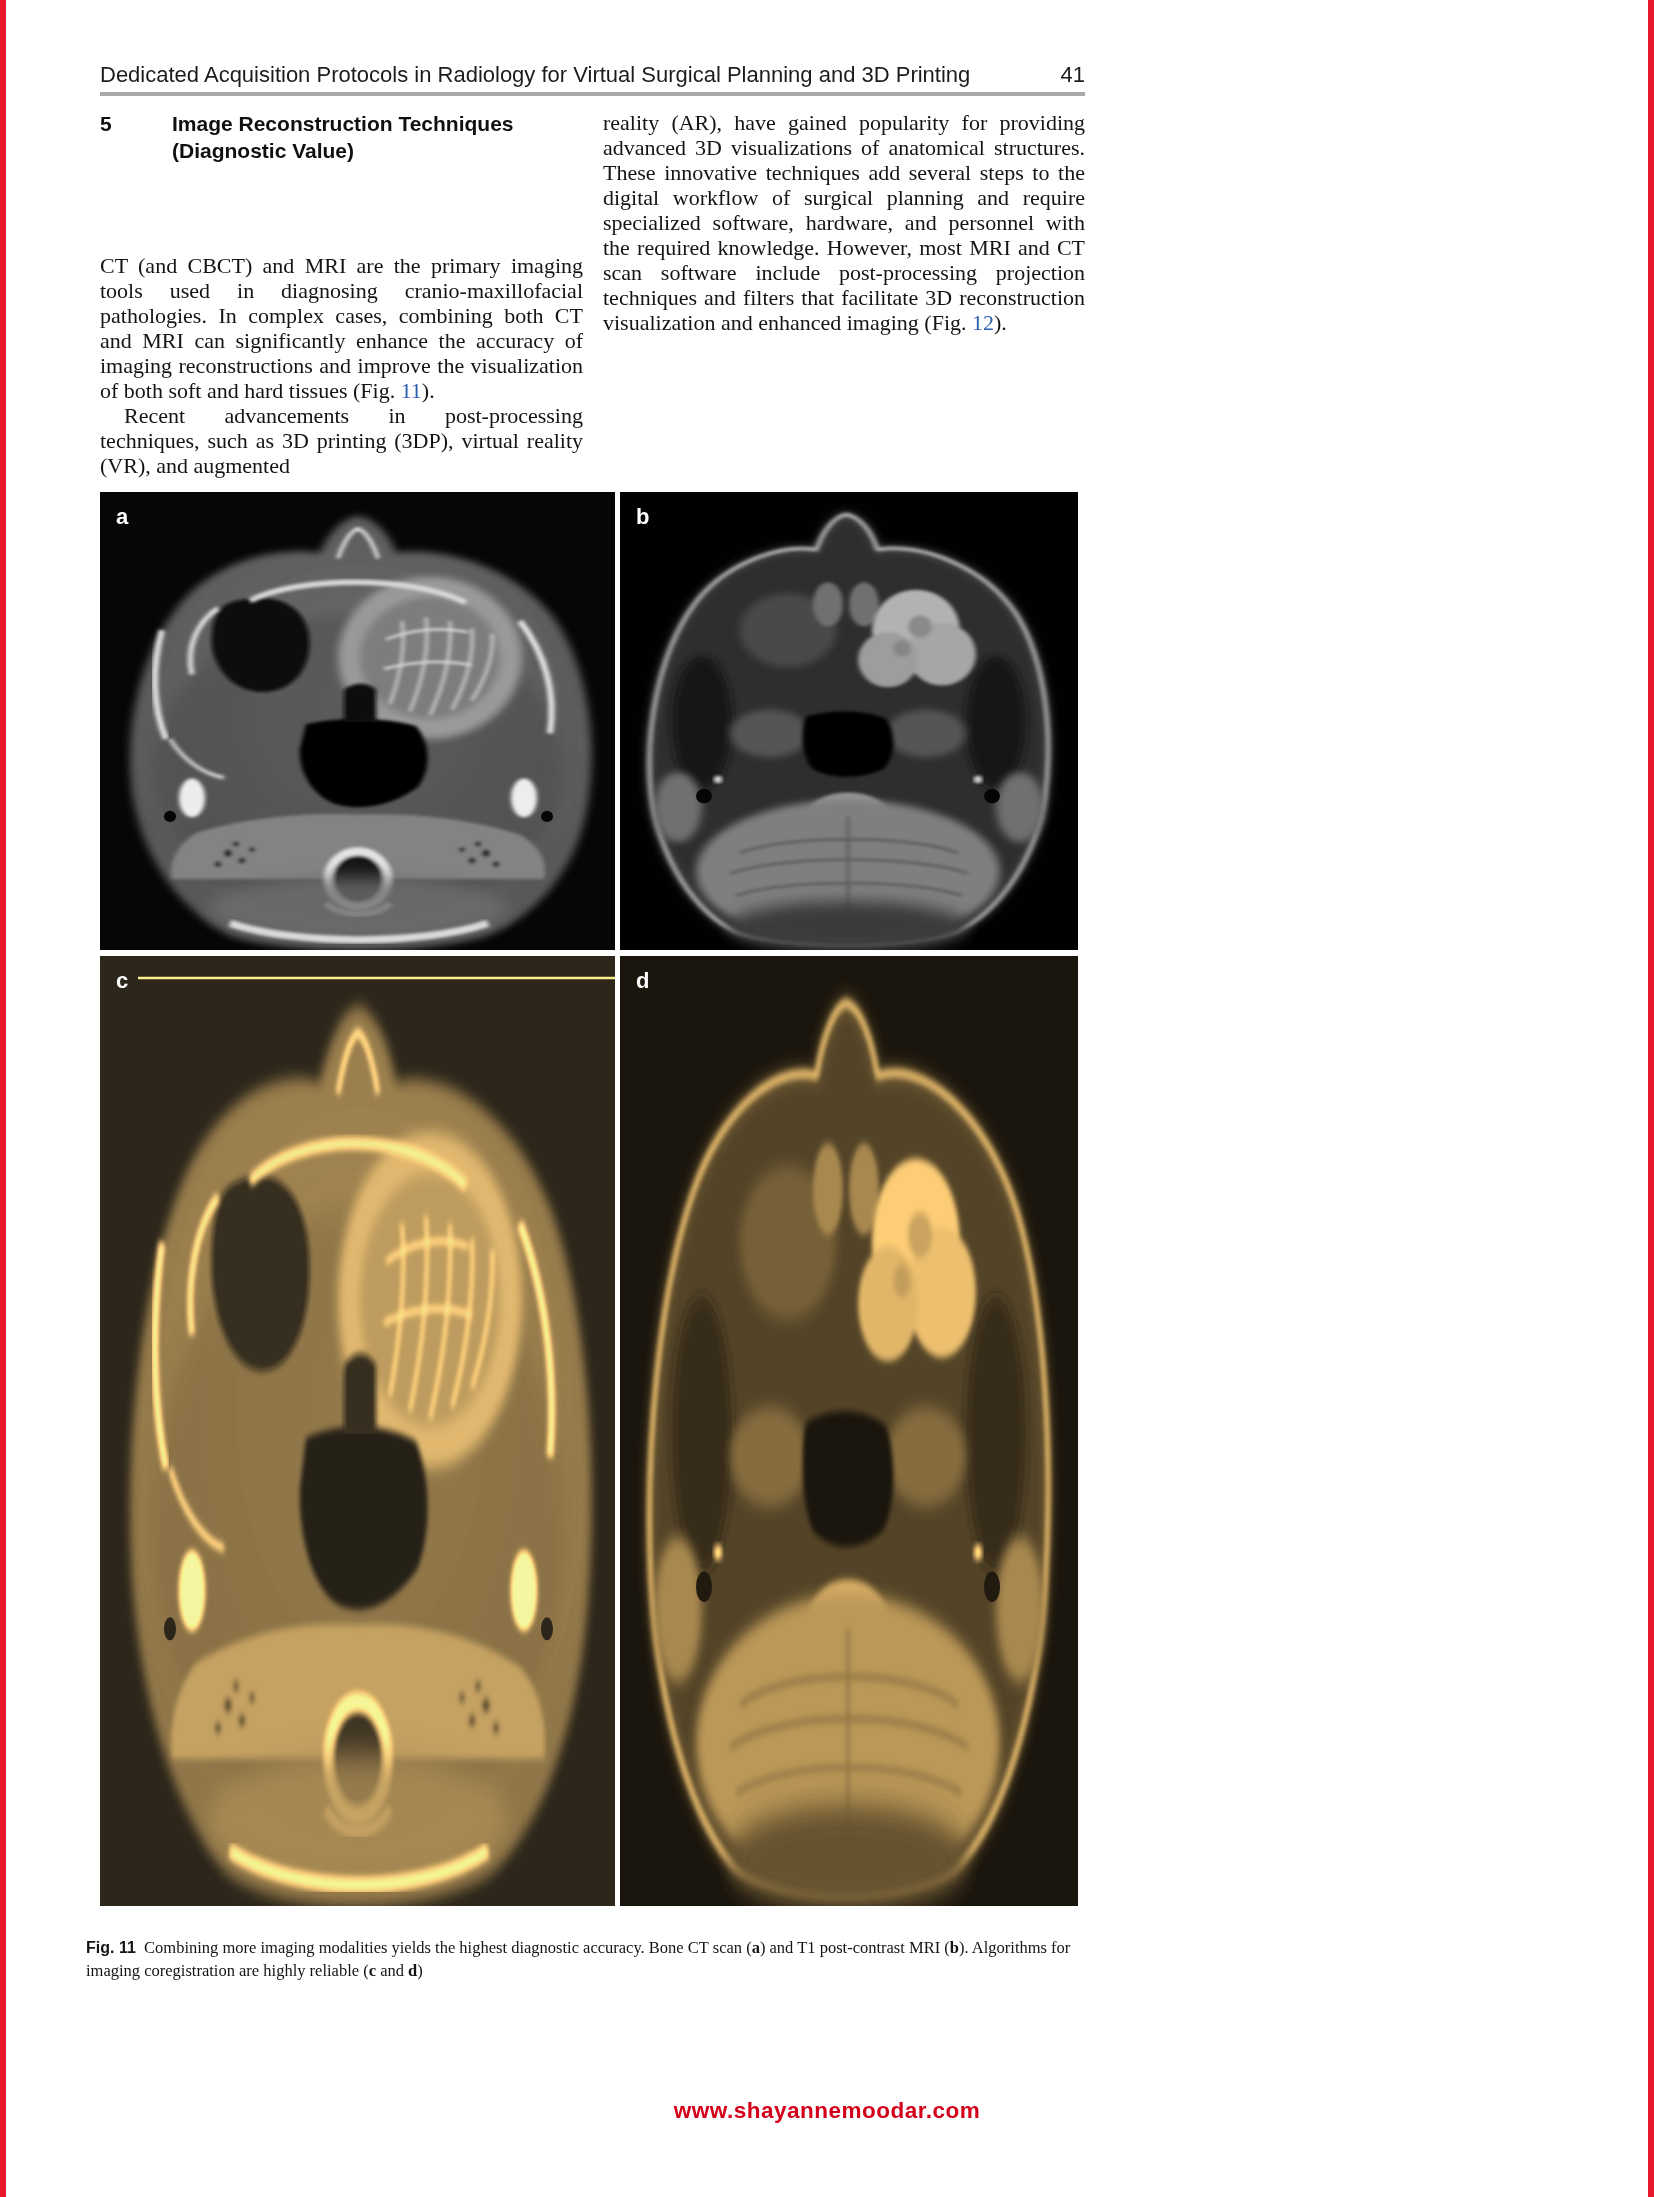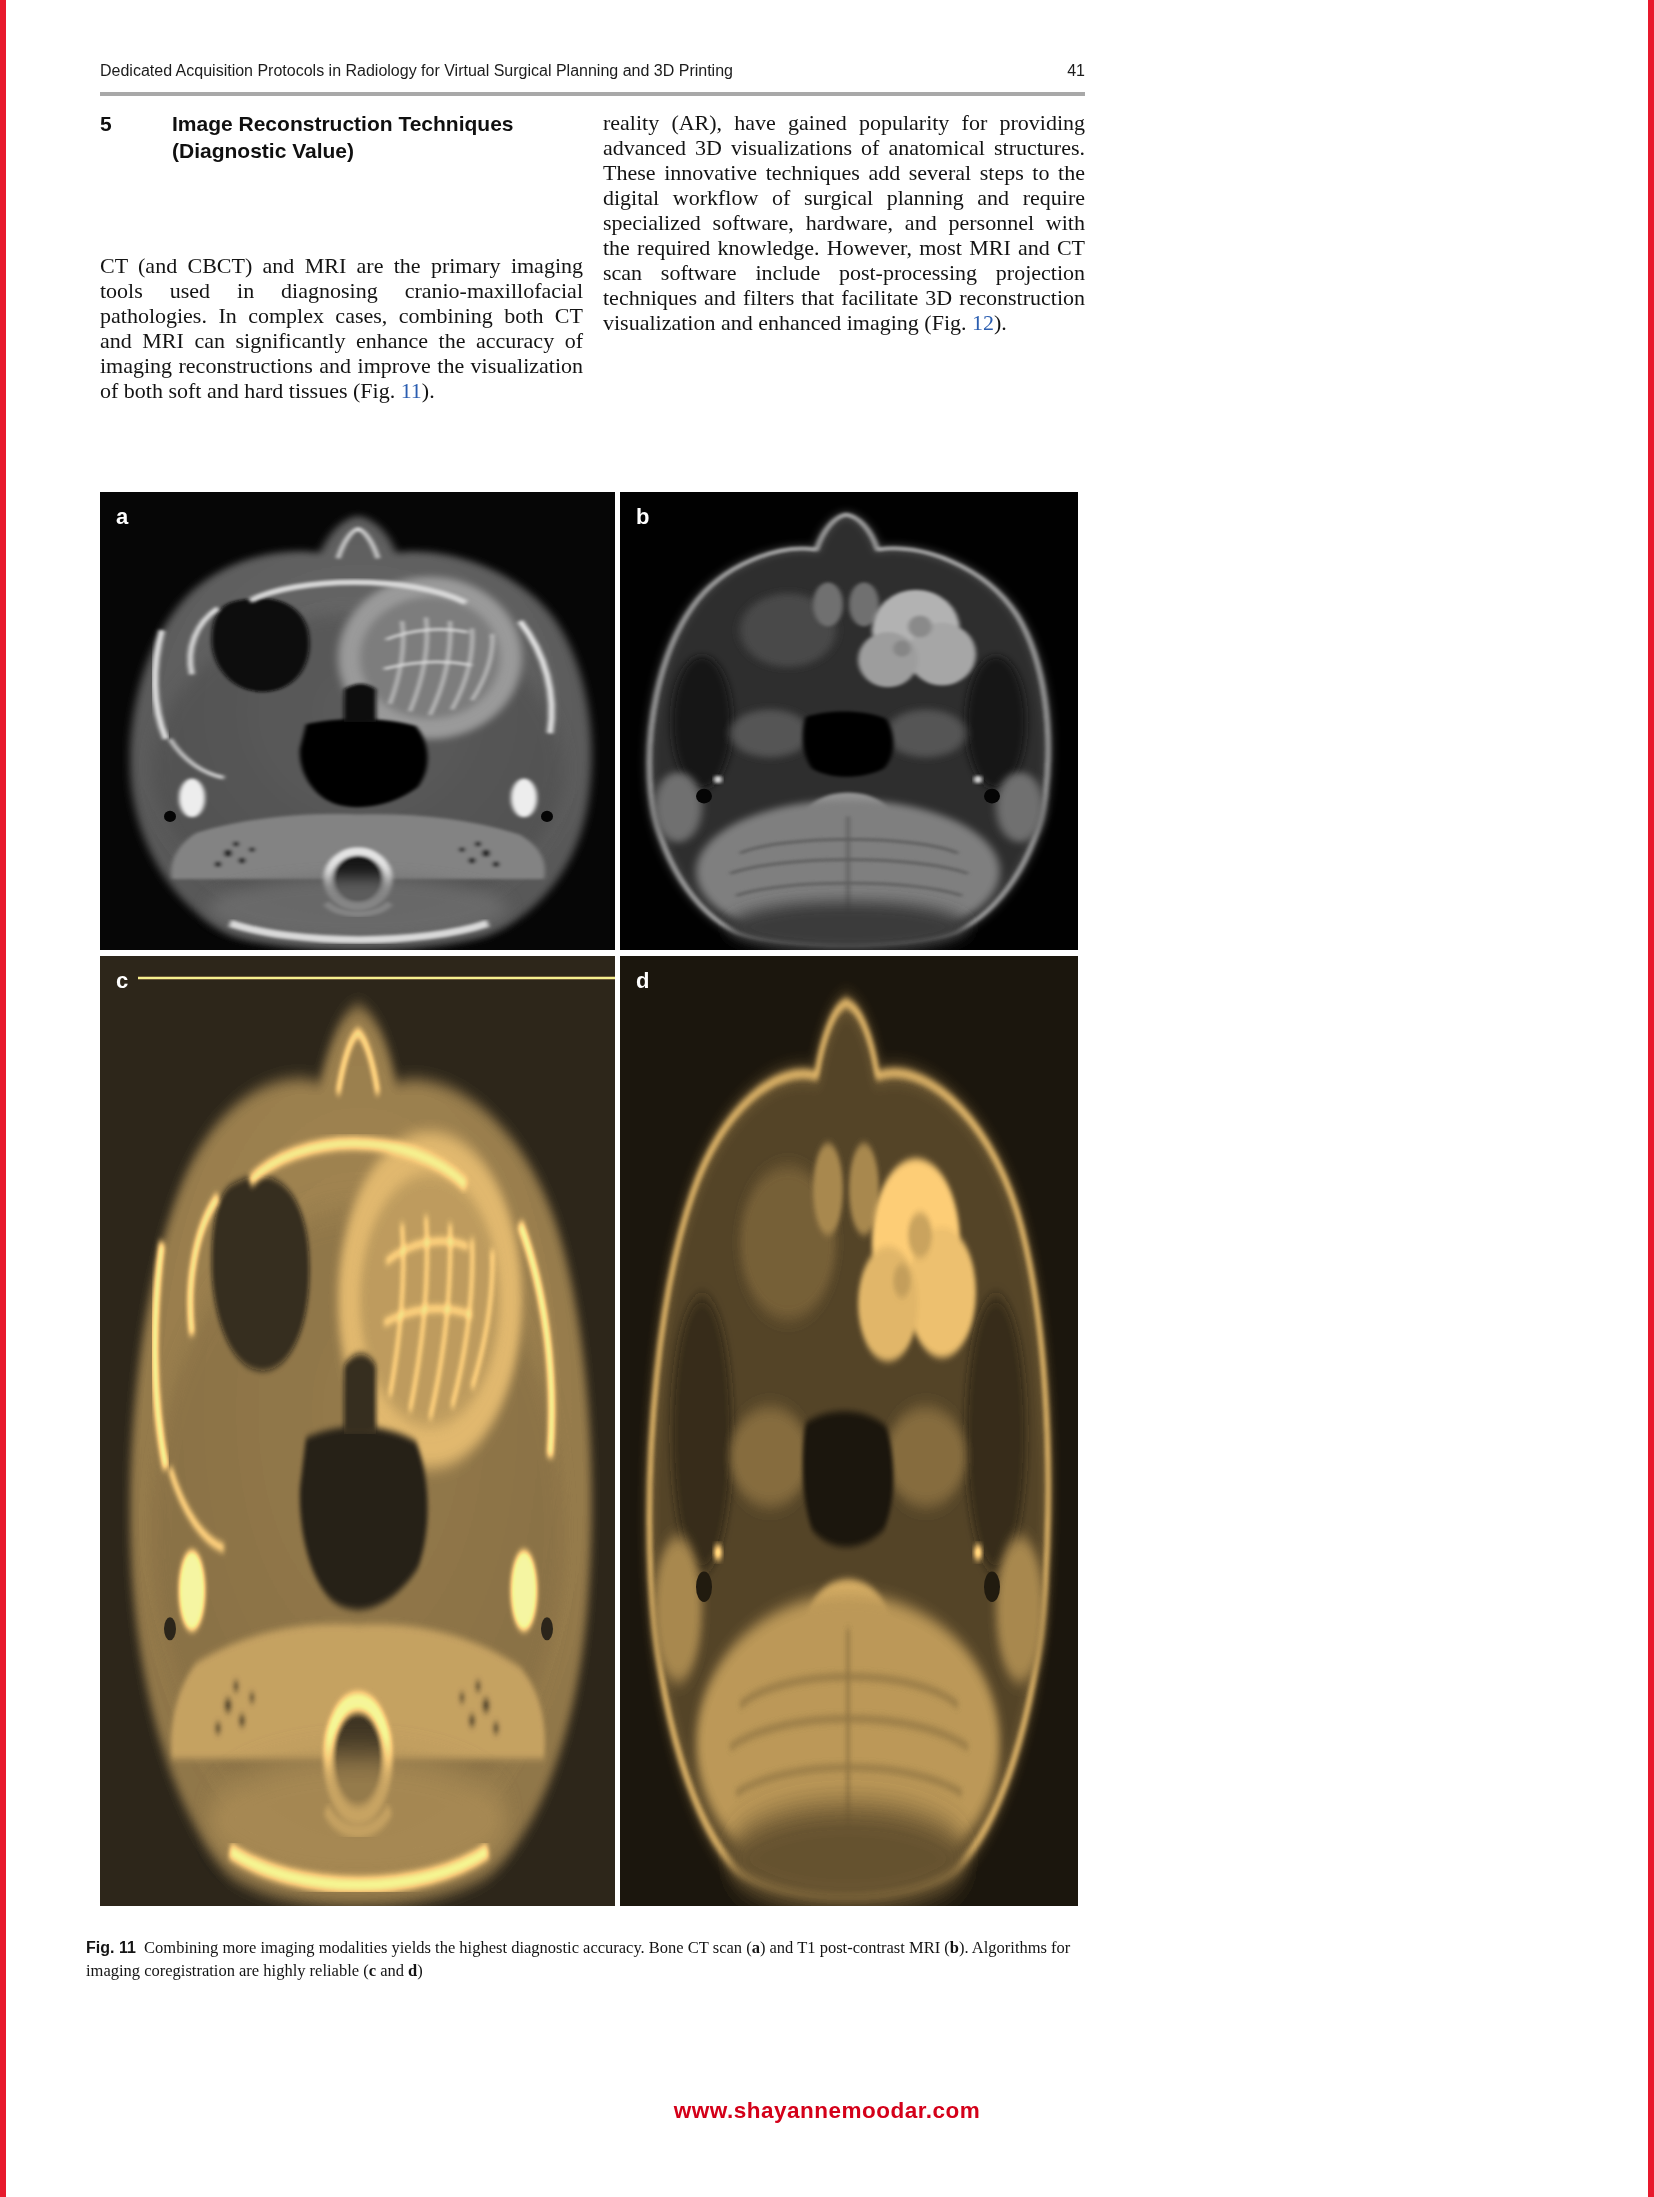--- a/index.html
+++ b/index.html
@@ -19,21 +19,21 @@
     color:#161616;
   }
   .edge-bar{position:absolute;top:0;width:6px;height:2197px;background:var(--edge-red);}
   .edge-bar.left{left:0;}
   .edge-bar.right{right:0;}
 
   .running-head{
     position:absolute;left:100px;top:62px;width:985px;
     display:flex;justify-content:space-between;align-items:baseline;
     font-family:"Liberation Sans", sans-serif;
-    font-size:16px;color:#1c1c1c;
+    font-size:22px;color:#1c1c1c;
   }
   .rule{position:absolute;left:100px;top:92px;width:985px;height:4px;background:var(--rule-gray);}
 
   .section-heading{
     position:absolute;left:100px;top:110px;width:500px;
     display:flex;
     font-family:"Liberation Sans", sans-serif;
     font-weight:700;font-size:21px;color:#101010;line-height:27px;
   }
   .sec-num{width:72px;flex:none;}
@@ -86,20 +86,21 @@
   <div class="section-heading">
     <span class="sec-num">5</span>
     <span class="sec-title">
       <span style="display:block">Image Reconstruction Techniques</span>
       <span style="display:block">(Diagnostic Value)</span>
     </span>
   </div>
 
   <div class="col col-left">
     <p><span>CT (and CBCT) and MRI are the primary imaging tools used in diagnosing cranio-maxillofacial pathologies. In complex cases, combining both CT and MRI can significantly enhance the accuracy of imaging reconstructions and improve the visualization of both soft and hard tissues (Fig. </span><a class="figlink">11</a><span>).</span></p>
+    <p class="indent">Recent advancements in post-processing techniques, such as 3D printing (3DP), virtual reality (VR), and augmented</p>
   </div>
 
   <div class="col col-right">
     <p><span>reality (AR), have gained popularity for providing advanced 3D visualizations of anatomical structures. These innovative techniques add several steps to the digital workflow of surgical planning and require specialized software, hardware, and personnel with the required knowledge. However, most MRI and CT scan software include post-processing projection techniques and filters that facilitate 3D reconstruction visualization and enhanced imaging (Fig. </span><a class="figlink">12</a><span>).</span></p>
   </div>
 
   <div class="figure">
 
     <div class="panel panel-a">
       <span class="panel-label">a</span>

